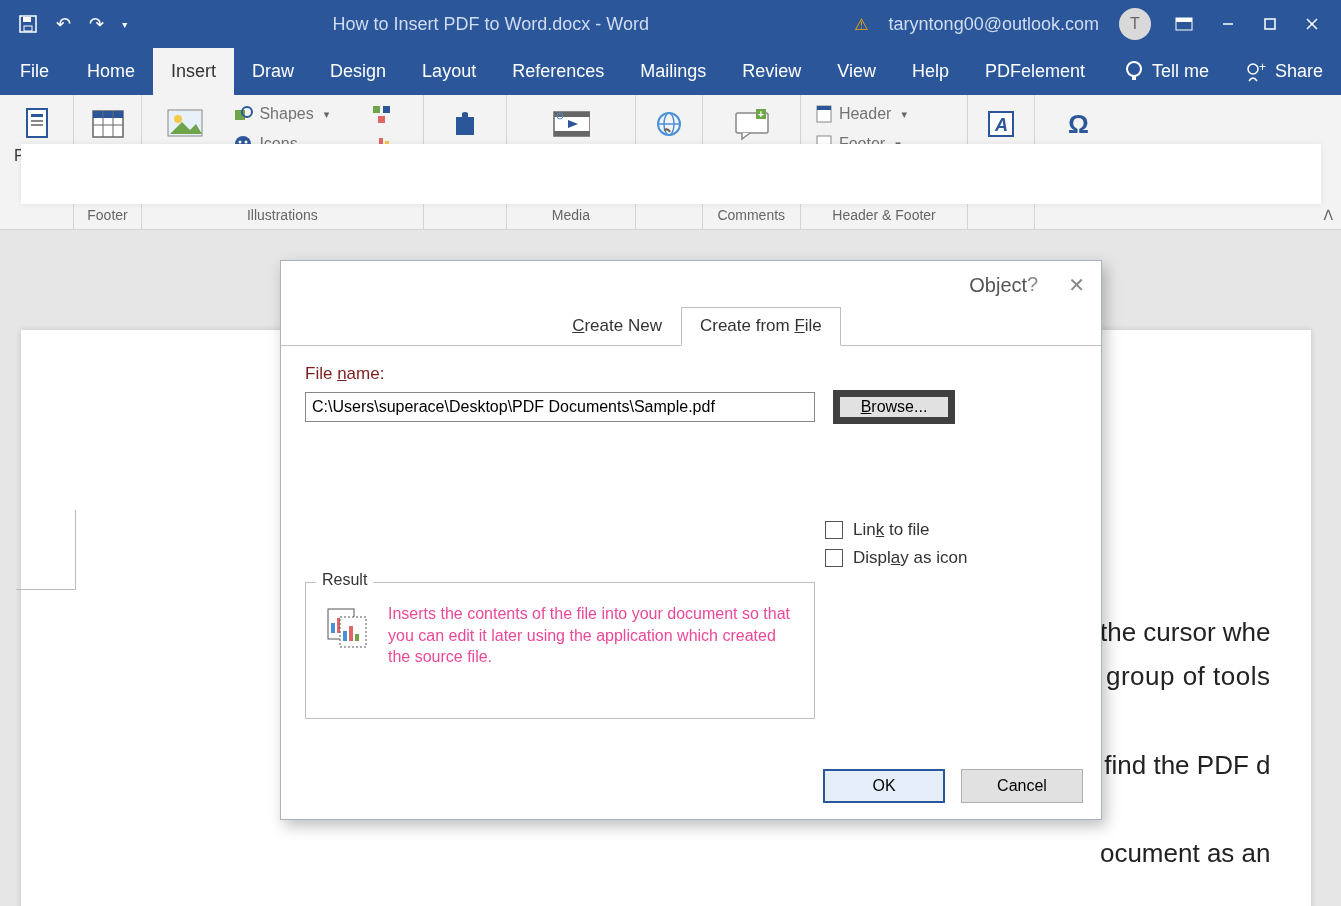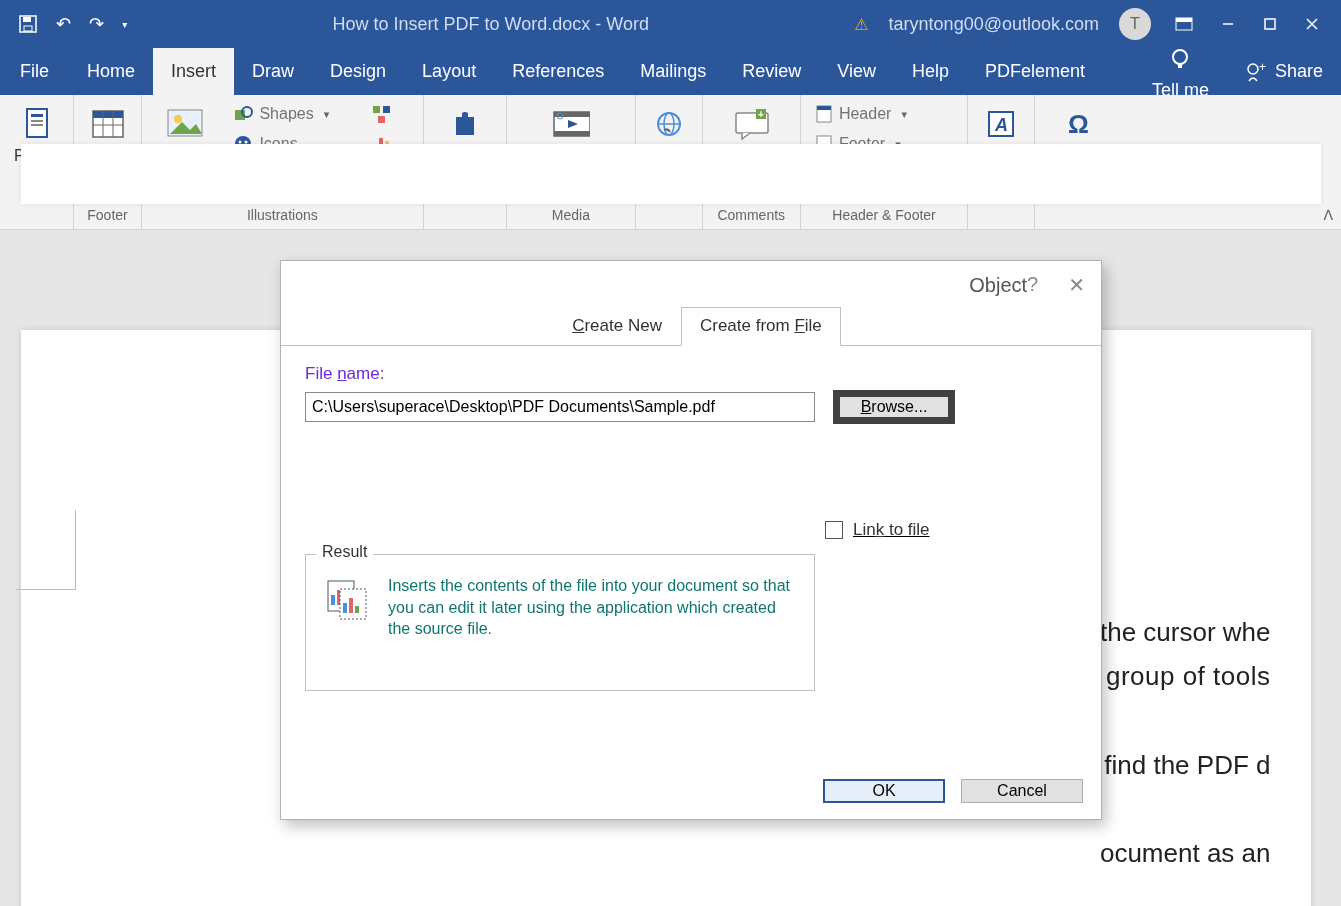--- a/index.html
+++ b/index.html
@@ -13,21 +13,21 @@
 .title-right { display: flex; align-items: center; gap: 20px; padding-right: 18px; }
 .user-email { color: #d0dcf0; font-size: 18px; }
 .avatar { width: 32px; height: 32px; border-radius: 50%; background: #d9d9d9; color: #666; display: flex; align-items: center; justify-content: center; font-size: 16px; }
 .win-btn { color: #fff; font-size: 18px; padding: 4px; cursor: pointer; }
 
 
 .tabs { background: #2b579a; height: 47px; display: flex; align-items: stretch; color: #fff; }
 .tab { padding: 0 18px; display: flex; align-items: center; font-size: 18px; cursor: pointer; }
 .tab.active { background: #f3f3f3; color: #333; }
 .tab.file { padding: 0 20px; }
-.tellme { display: flex; align-items: center; gap: 8px; padding: 0 18px; font-size: 18px; flex-direction: column; }
+.tellme { display: flex; align-items: center; gap: 8px; padding: 0 18px; font-size: 18px; }
 .share-btn { display: flex; align-items: center; gap: 8px; padding: 0 18px; font-size: 18px; }
 
 
 .ribbon { background: #f3f3f3; height: 135px; display: flex; border-bottom: 1px solid #d4d4d4; position: relative; }
 .rgroup { border-right: 1px solid #d4d4d4; display: flex; flex-direction: column; align-items: center; padding: 6px 10px 2px; }
 .rgroup-body { flex: 1; display: flex; align-items: flex-start; gap: 12px; }
 .rgroup-label { font-size: 14px; color: #666; padding-bottom: 4px; }
 .big-btn { display: flex; flex-direction: column; align-items: center; gap: 4px; padding: 4px; cursor: pointer; font-size: 16px; color: #333; }
 .big-btn .icon-box { width: 38px; height: 38px; display: flex; align-items: center; justify-content: center; }
 .small-btn { display: flex; align-items: center; gap: 6px; padding: 3px 4px; cursor: pointer; font-size: 16px; color: #737373; }
@@ -43,35 +43,35 @@
 .doc-h2 { font-size: 34px; font-weight: 700; color: #222; margin-top: 20px; }
 
 
 .dialog { position: absolute; top: 260px; left: 280px; width: 822px; height: 560px; background: #fff; border: 1px solid #aab2bd; box-shadow: 4px 6px 14px rgba(0,0,0,0.25); z-index: 100; }
 .dlg-title { height: 48px; display: flex; align-items: center; justify-content: flex-end; padding: 0 16px; font-size: 20px; color: #555; }
 .dlg-title-right { display: flex; gap: 30px; color: #888; font-size: 20px; }
 .dlg-tabs { display: flex; border-bottom: 1px solid #c0c0c0; padding-left: 12px; margin-top: -2px; justify-content: center; }
 .dlg-tab { padding: 8px 18px; font-size: 17px; color: #333; border: 1px solid transparent; cursor: pointer; }
 .dlg-tab.active { border: 1px solid #c0c0c0; border-bottom: 1px solid #fff; background: #fff; margin-bottom: -1px; }
 .dlg-body { padding: 18px 24px; }
-.fld-label { font-size: 17px; color: #6d28d9; margin-bottom: 6px; }
+.fld-label { font-size: 17px; color: #7f1d1d; margin-bottom: 6px; }
 .fld-label u { text-decoration: underline; }
 .file-row { display: flex; gap: 18px; align-items: center; }
 .file-input { flex: 0 0 510px; height: 30px; border: 1px solid #888; padding: 3px 6px; font-size: 16px; background: #fff; }
 .browse-btn { width: 122px; height: 34px; background: #e1e1e1; border: 7px solid #404040; font-size: 16px; cursor: pointer; }
-.checks { margin-top: 96px; margin-left: 520px; display: flex; flex-direction: column; gap: 8px; text-decoration: underline; }
+.checks { margin-top: 96px; margin-left: 520px; display: flex; flex-direction: column; gap: 8px; }
 .check-row { display: flex; align-items: center; gap: 10px; font-size: 17px; color: #333; }
 .checkbox { width: 18px; height: 18px; border: 1px solid #555; background: #fff; cursor: pointer; }
 .result-box { border: 1px solid #c0c0c0; margin-top: 14px; padding: 20px 16px 50px; position: relative; width: 510px; }
 .result-legend { position: absolute; top: -12px; left: 10px; background: #fff; padding: 0 6px; font-size: 16px; color: #333; }
 .result-body { display: flex; gap: 16px; align-items: flex-start; }
 .result-icon { width: 50px; height: 50px; flex-shrink: 0; }
-.result-text { font-size: 16px; color: #0f766e; line-height: 1.35; }
+.result-text { font-size: 16px; color: #ec4899; line-height: 1.35; }
 .dlg-buttons { position: absolute; bottom: 16px; right: 18px; display: flex; gap: 16px; }
-.dlg-btn { width: 122px; height: 24px; font-size: 16px; cursor: pointer; border: 1px solid #adadad; }
+.dlg-btn { width: 122px; height: 34px; font-size: 16px; cursor: pointer; border: 1px solid #adadad; }
 .dlg-btn.primary { background: #e5eef9; border: 2px solid #2b579a; }
 .dlg-btn.secondary { background: #e1e1e1; }
 
 svg { display: block; }
 </style>
 </head>
 <body>
 
 <div class="titlebar">
   <div class="qat">
@@ -433,20 +433,24 @@
     <div class="fld-label">File <u>n</u>ame:</div>
     <div class="file-row">
       <input class="file-input" value="C:\Users\superace\Desktop\PDF Documents\Sample.pdf" style="">
       <button class="browse-btn"><u>B</u>rowse...</button>
     </div>
     <div class="checks">
       <div class="check-row">
         <span class="checkbox"></span>
         <span>Lin<u>k</u> to file</span>
       </div>
+      <div class="check-row">
+        <span class="checkbox"></span>
+        <span>Displ<u>a</u>y as icon</span>
+      </div>
     </div>
     <div class="result-box">
       <span class="result-legend">Result</span>
       <div class="result-body">
         <span class="result-icon">
           <svg width="50" height="50" viewBox="0 0 50 50">
             <rect x="6" y="6" width="26" height="30" fill="#fff" stroke="#555"></rect>
             <rect x="9" y="20" width="4" height="10" fill="#4a90d9"></rect>
               <rect x="15" y="15" width="4" height="15" fill="#e06666"></rect>
               <rect x="21" y="23" width="4" height="7" fill="#6fa44a"></rect>

